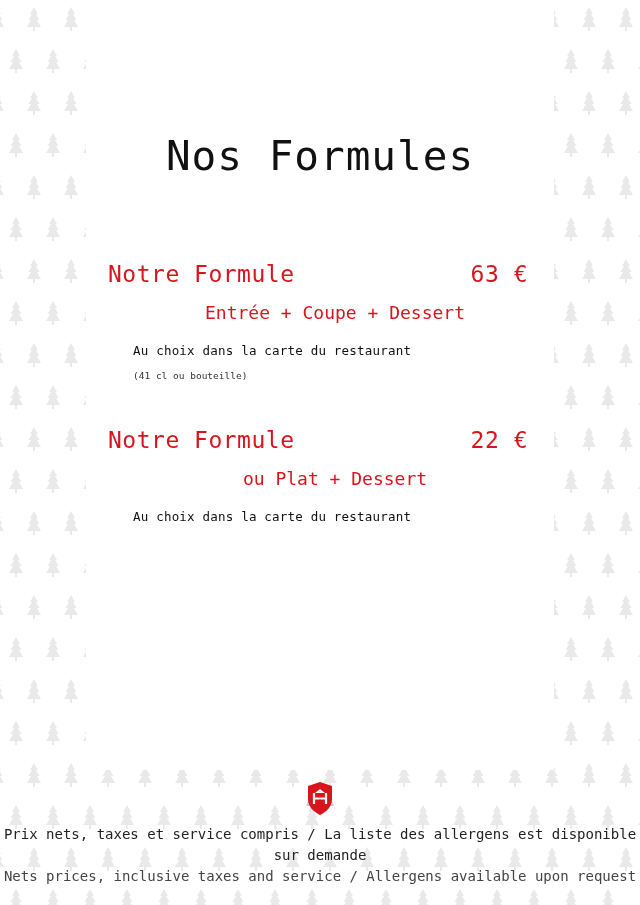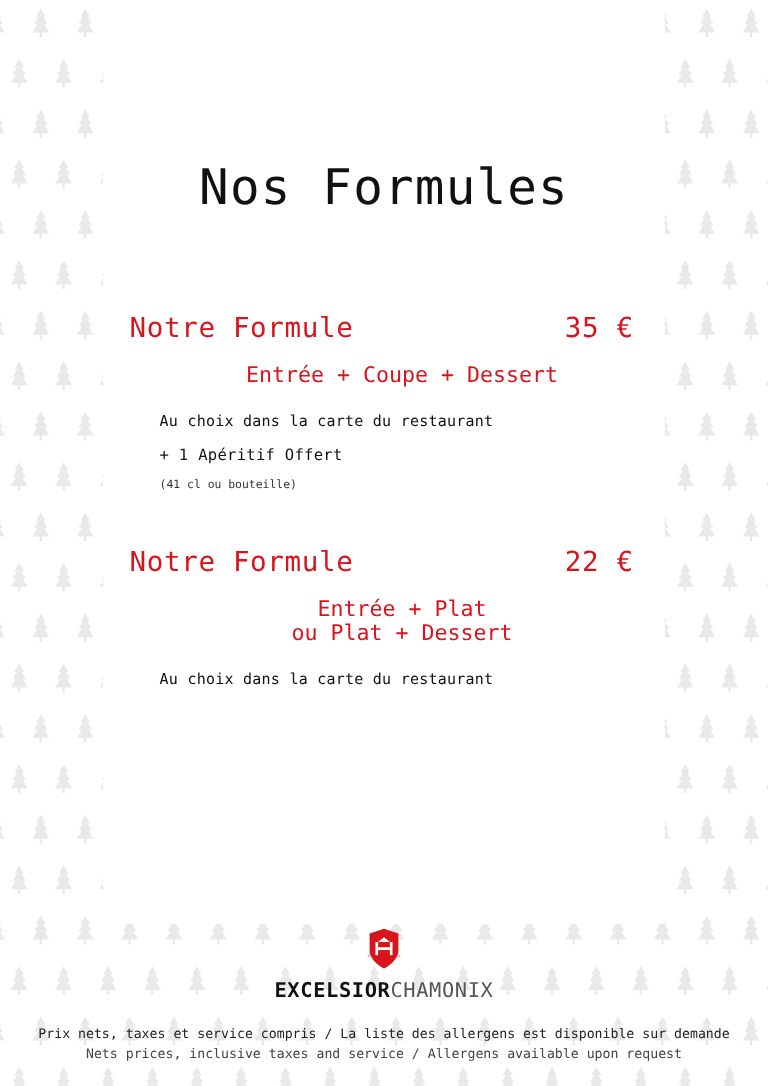--- a/index.html
+++ b/index.html
@@ -140,21 +140,21 @@
   .logo-mark svg { display:block; width:100%; height:100%; }
   .brand {
     font-size: 17px;
     letter-spacing: 0.5px;
     color: #111111;
     margin-bottom: 18px;
   }
   .brand .b1 { font-weight: bold; color: #111111; }
   .brand .b2 { color: #555555; }
   .legal {
-    font-size: 11px;
+    font-size: 14px;
     color: #222222;
     line-height: 1.5;
   }
   .legal .l2 { color: #444444; }
 </style>
 </head>
 <body>
 
 <div class="tree-pattern" id="treePattern">
     <div class="tree" style="left:-12px;top:6px;">
@@ -2140,55 +2140,50 @@
   </div>
 <div class="center-mask"></div>
 
 <div class="page">
 
   <h1 class="title">Nos Formules</h1>
 
   <div class="formula" style="margin-top:84px;">
     <div class="formula-head">
       <span>Notre Formule</span>
-      <span class="price">35 €</span>
+      <span class="price">63 €</span>
     </div>
     <div class="formula-sub">Entrée + Coupe + Dessert</div>
     <div class="formula-note">Au choix dans la carte du restaurant</div>
-    <div class="formula-note2">+ 1 Apéritif Offert</div>
     <div class="formula-fine">
       <div>(41 cl ou bouteille)</div>
     </div>
   </div>
 
 
   <div class="formula formula2-wrap">
     <div class="formula-head">
       <span>Notre Formule</span>
       <span class="price">22 €</span>
     </div>
     <div class="formula-sub">
-      <div>Entrée + Plat</div>
       <div>ou Plat + Dessert</div>
     </div>
     <div class="formula-note">Au choix dans la carte du restaurant</div>
   </div>
 
   <div class="footer">
     <div class="logo-mark">
       <svg viewBox="0 0 34 40">
         <path d="M6 18 L3 26 L9 26 Z" fill="#cfcfcf"></path>
         <path d="M28 18 L25 26 L31 26 Z" fill="#cfcfcf"></path>
         <path d="M17 2 L29 6 L29 19 C29 27 23 32 17 35 C11 32 5 27 5 19 L5 6 Z" fill="#d8141c"></path>
         <path d="M11 13 L11 24 M23 13 L23 24 M11 18.5 L23 18.5" stroke="#ffffff" stroke-width="2.2" fill="none"></path>
         <path d="M17 9 L22 13 L12 13 Z" fill="#ffffff"></path>
       </svg>
     </div>
-    <div class="brand">
-      <span class="b1">EXCELSIOR</span><span class="b2">CHAMONIX</span>
-    </div>
     <div class="legal">
       <div class="l1">Prix nets, taxes et service compris / La liste des allergens est disponible sur demande</div>
       <div class="l2">Nets prices, inclusive taxes and service / Allergens available upon request</div>
     </div>
   </div>
 
 </div>
 
 </body></html>

